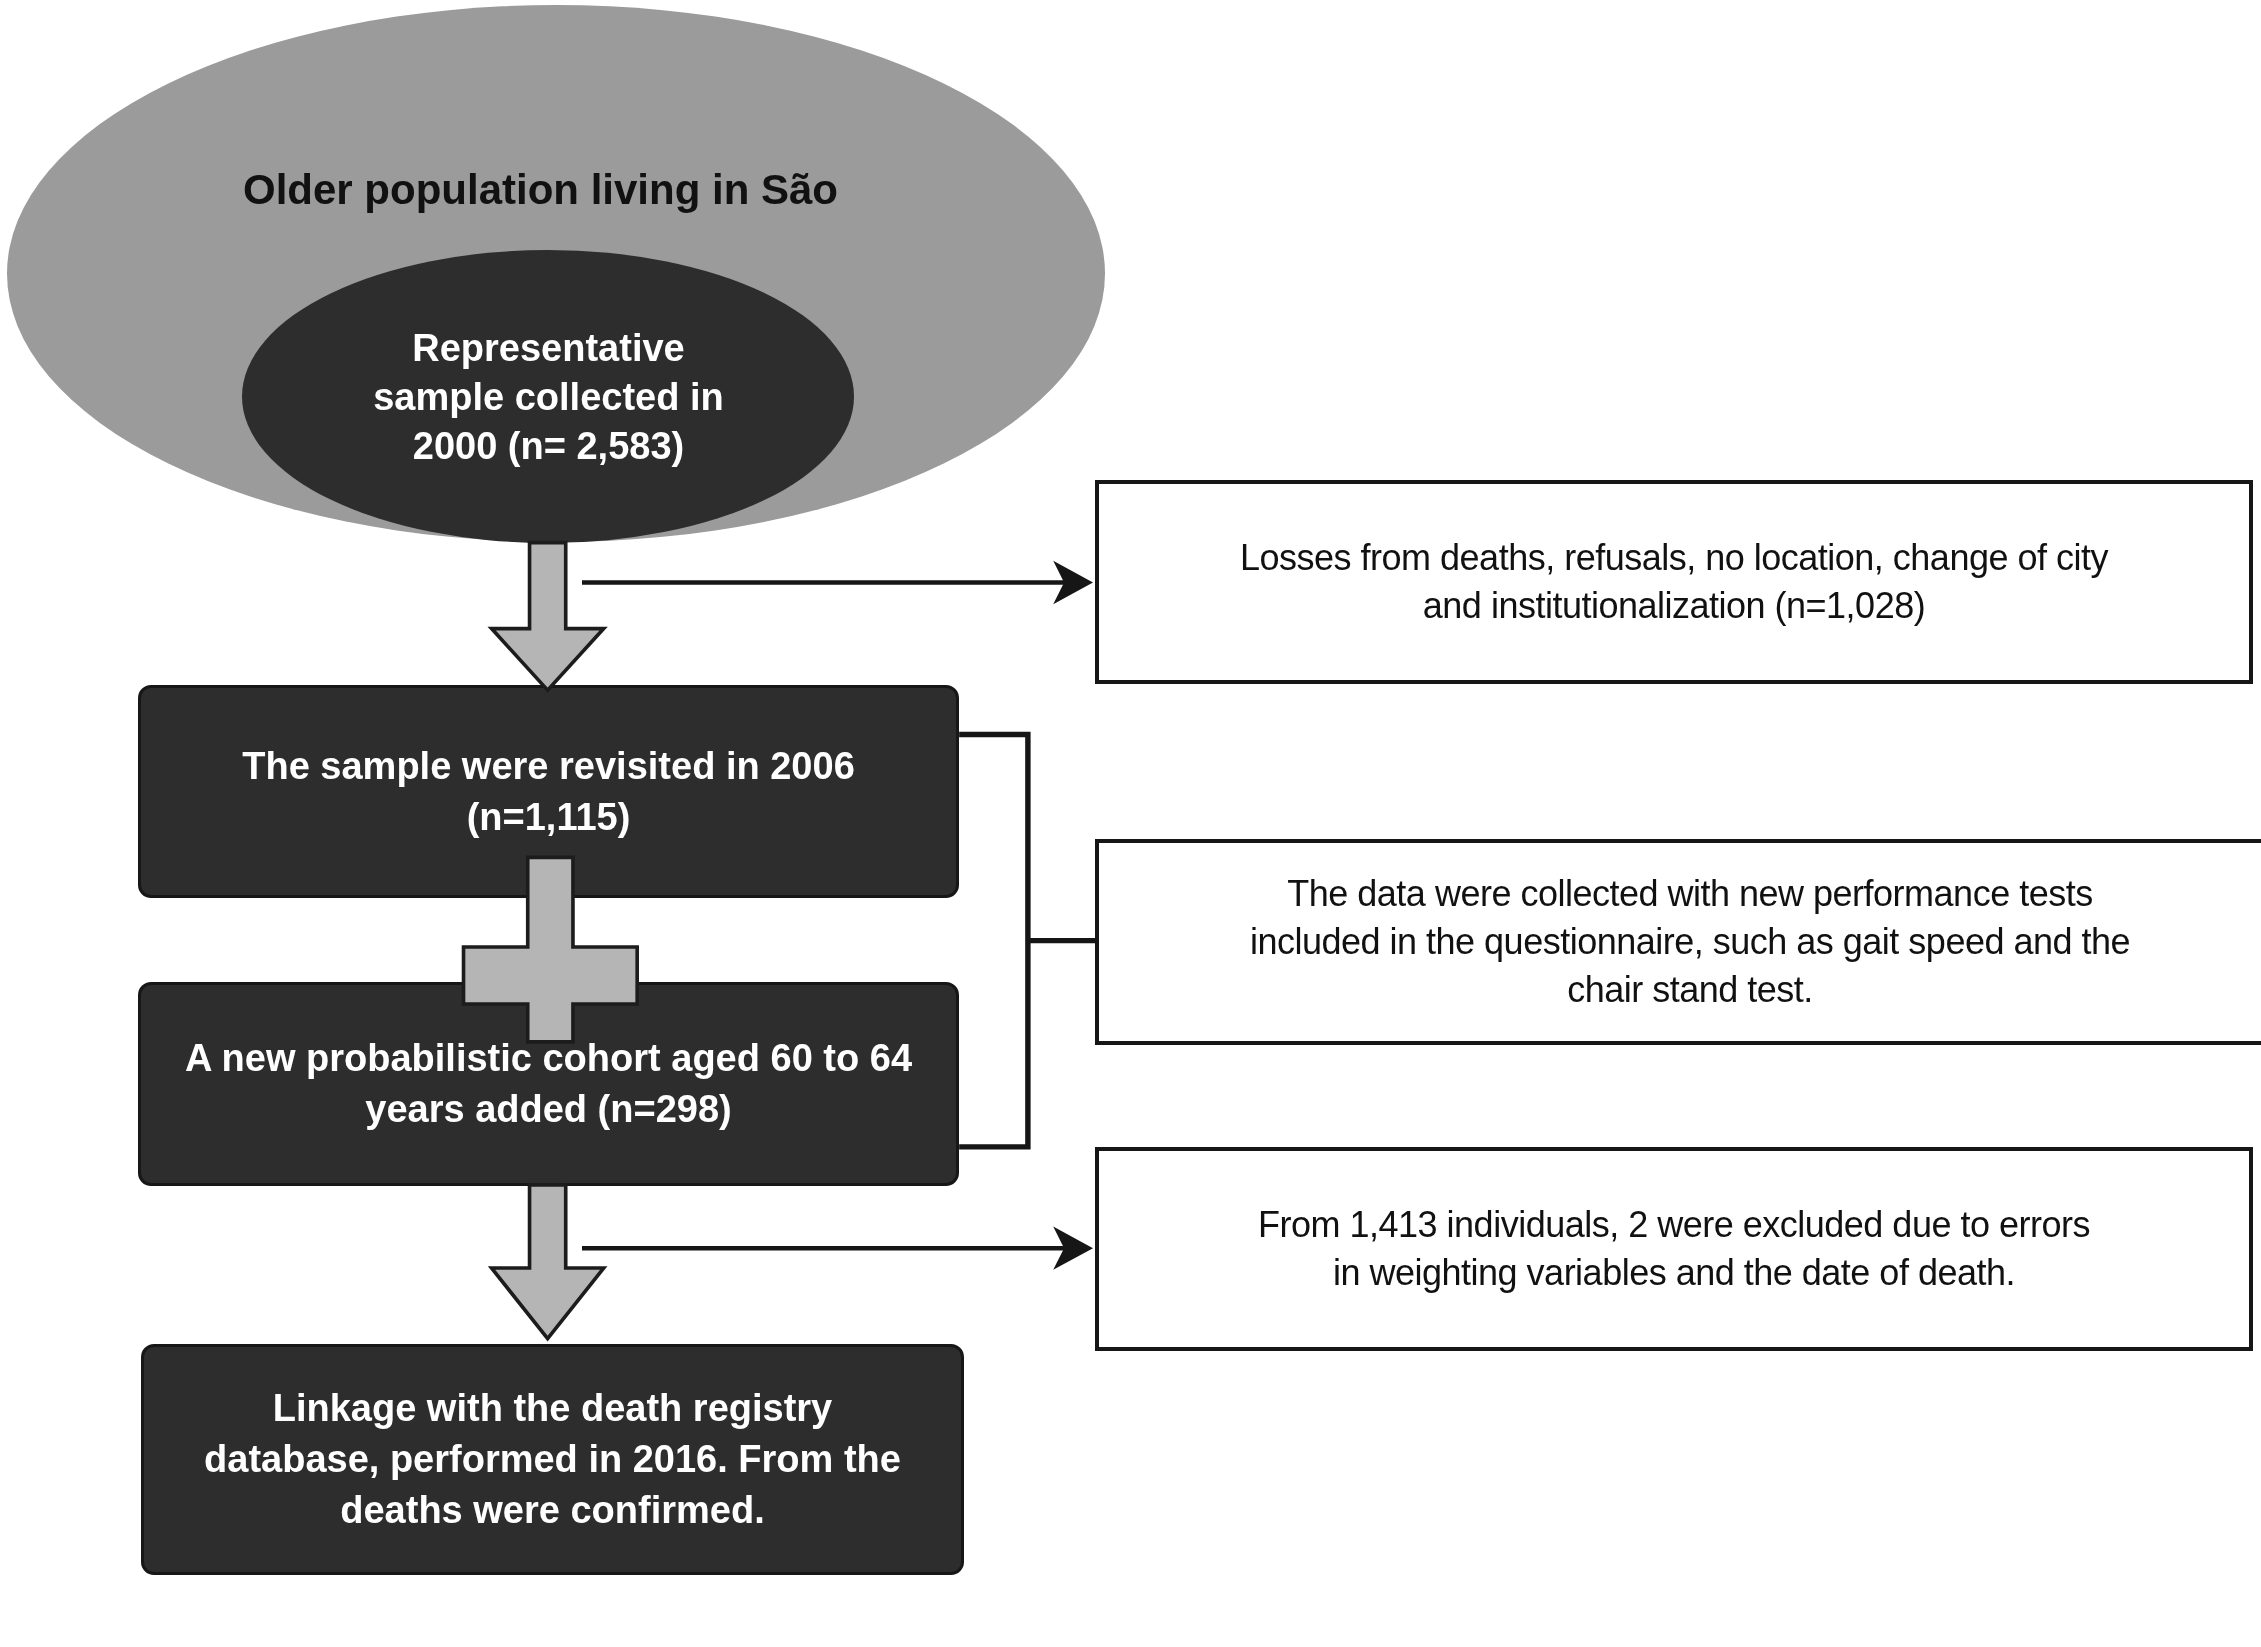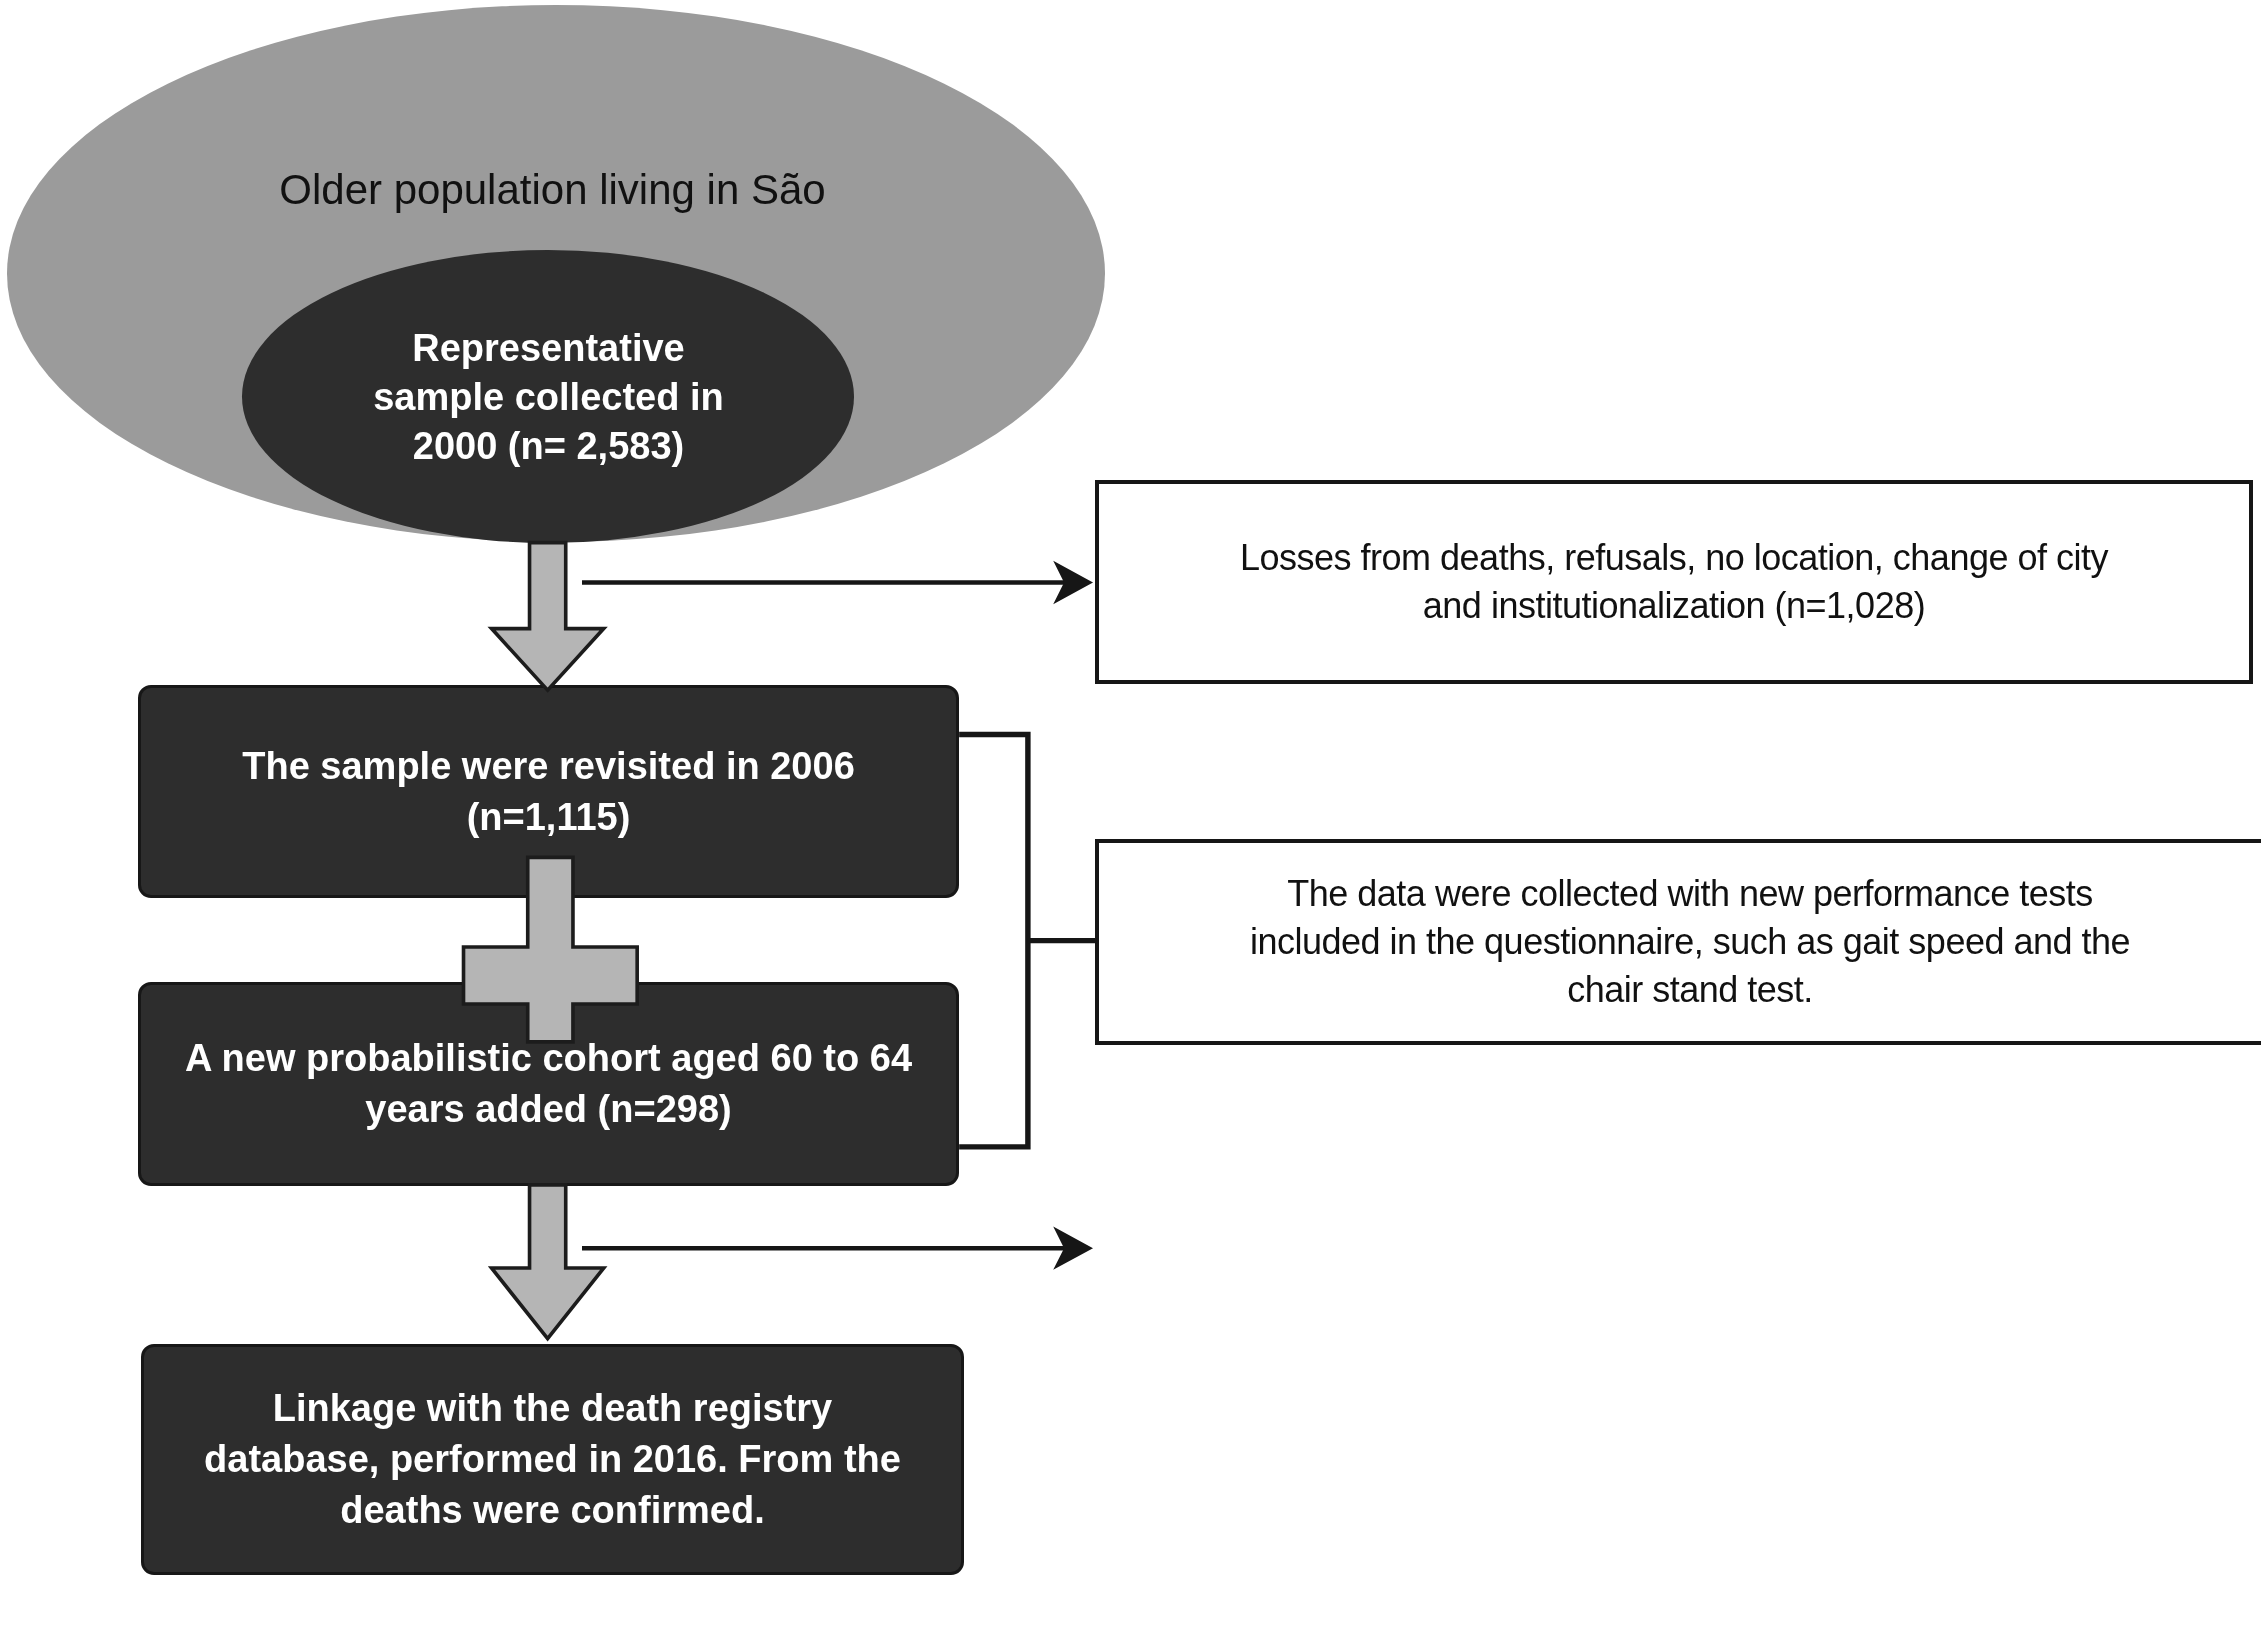--- a/index.html
+++ b/index.html
@@ -15,21 +15,21 @@
   body{margin:0;background:#ffffff;font-family:"Liberation Sans",sans-serif;}
   .canvas{position:relative;width:2262px;height:1647px;background:#ffffff;overflow:hidden;}
 
   .ellipse{position:absolute;border-radius:50%;}
   .ellipse.outer{left:7.2px;top:5.4px;width:1098px;height:537px;background:var(--gray-ellipse);}
   .ellipse.inner{left:242px;top:250px;width:612px;height:293px;background:var(--dark-shape);}
 
   .txt{position:absolute;text-align:center;}
   .line{display:block;white-space:pre;}
 
-  .title-block{left:100px;top:161px;width:905px;font-size:42px;font-weight:normal;color:var(--text-dark);line-height:58px;}
+  .title-block{left:88px;top:161px;width:905px;font-size:42px;font-weight:bold;color:var(--text-dark);line-height:58px;}
   .inner-block{left:232px;top:324px;width:633px;font-size:38px;font-weight:bold;color:var(--text-light);line-height:49px;}
 
   .darkbox{position:absolute;background:var(--dark-shape);border:3.6px solid #171717;border-radius:13px;
            display:flex;align-items:center;justify-content:center;text-align:center;
            color:var(--text-light);font-weight:bold;font-size:38px;line-height:51px;}
   .darkbox.b1{left:138px;top:685px;width:821px;height:213px;}
   .darkbox.b2{left:138px;top:982px;width:821px;height:204px;}
   .darkbox.b4{left:141px;top:1344px;width:823px;height:231px;}
 
   .whitebox{position:absolute;background:var(--white-box);border:4.5px solid var(--line-color);
@@ -93,20 +93,26 @@
   </div>
 
   <div class="whitebox w2">
     <div>
       <span class="line">The data were collected with new performance tests</span>
       <span class="line">included in the questionnaire, such as gait speed and the</span>
       <span class="line">chair stand test.</span>
     </div>
   </div>
 
+  <div class="whitebox w3">
+    <div>
+      <span class="line">From 1,413 individuals, 2 were excluded due to errors</span>
+      <span class="line">in weighting variables and the date of death.</span>
+    </div>
+  </div>
 
   <svg class="overlay" viewBox="0 0 2500 1821">
 
     <path class="bracketline" d="M1060,812 L1136,812 L1136,1268 L1060,1268"></path>
     <line class="bracketline" x1="1136" y1="1040" x2="1212" y2="1040"></line>
 
     <line class="thinline" x1="643" y1="644" x2="1186" y2="644"></line>
     <path class="arrowhead" d="M1208,644 L1164,620 L1176,644 L1164,668 Z"></path>
 
     <line class="thinline" x1="643" y1="1380" x2="1186" y2="1380"></line>

